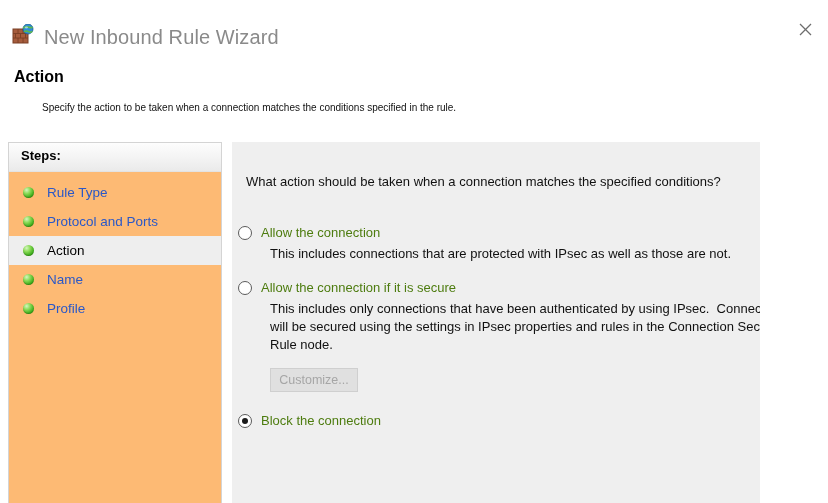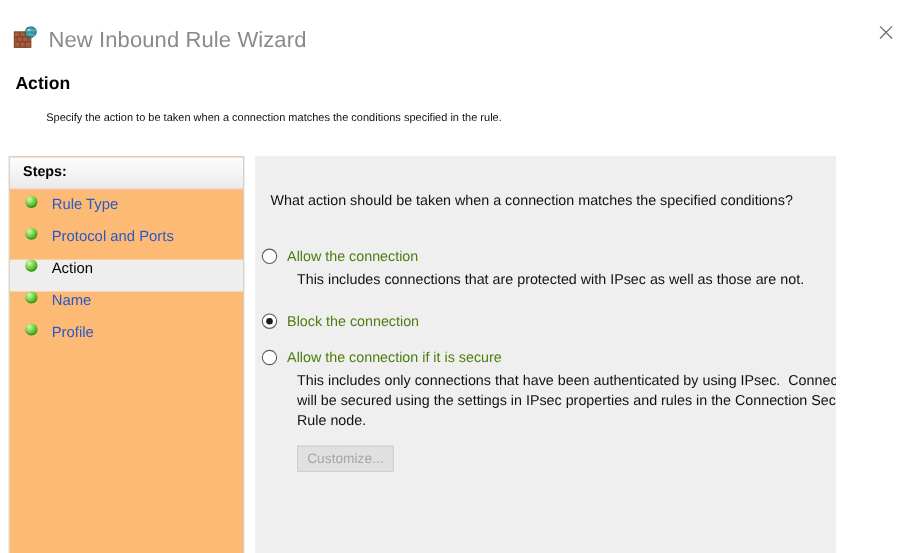--- a/index.html
+++ b/index.html
@@ -109,21 +109,21 @@
     color: #000000;
   }
   .steps-list {
     position: relative;
     padding-top: 6px;
   }
   .step-item {
     position: relative;
     height: 29px;
     display: flex;
-    align-items: flex-start;
+    align-items: center;
     padding-left: 14px;
     box-sizing: border-box;
     cursor: default;
   }
   .step-item.current {
     background: #eeeeee;
   }
   .step-bullet {
     width: 11px;
     height: 11px;
@@ -316,34 +316,34 @@
     <div class="option-group">
 
       <div class="option">
         <div class="option-head">
           <span class="radio"></span>
           <span class="option-title">Allow the connection</span>
         </div>
         <div class="option-desc">This includes connections that are protected with IPsec as well as those are not.</div>
       </div>
 
-      <div class="option option-block">
-        <div class="option-head">
-          <span class="radio checked"></span>
-          <span class="option-title">Block the connection</span>
-        </div>
-      </div>
-
       <div class="option" style="margin-top:16px;">
         <div class="option-head">
           <span class="radio"></span>
           <span class="option-title">Allow the connection if it is secure</span>
         </div>
         <div class="option-desc">This includes only connections that have been authenticated by using IPsec.  Connection
 will be secured using the settings in IPsec properties and rules in the Connection Security
 Rule node.</div>
         <div class="customize-button">Customize...</div>
       </div>
 
+      <div class="option option-block">
+        <div class="option-head">
+          <span class="radio checked"></span>
+          <span class="option-title">Block the connection</span>
+        </div>
+      </div>
+
     </div>
   </div>
 
 </div>
 
 </body></html>

